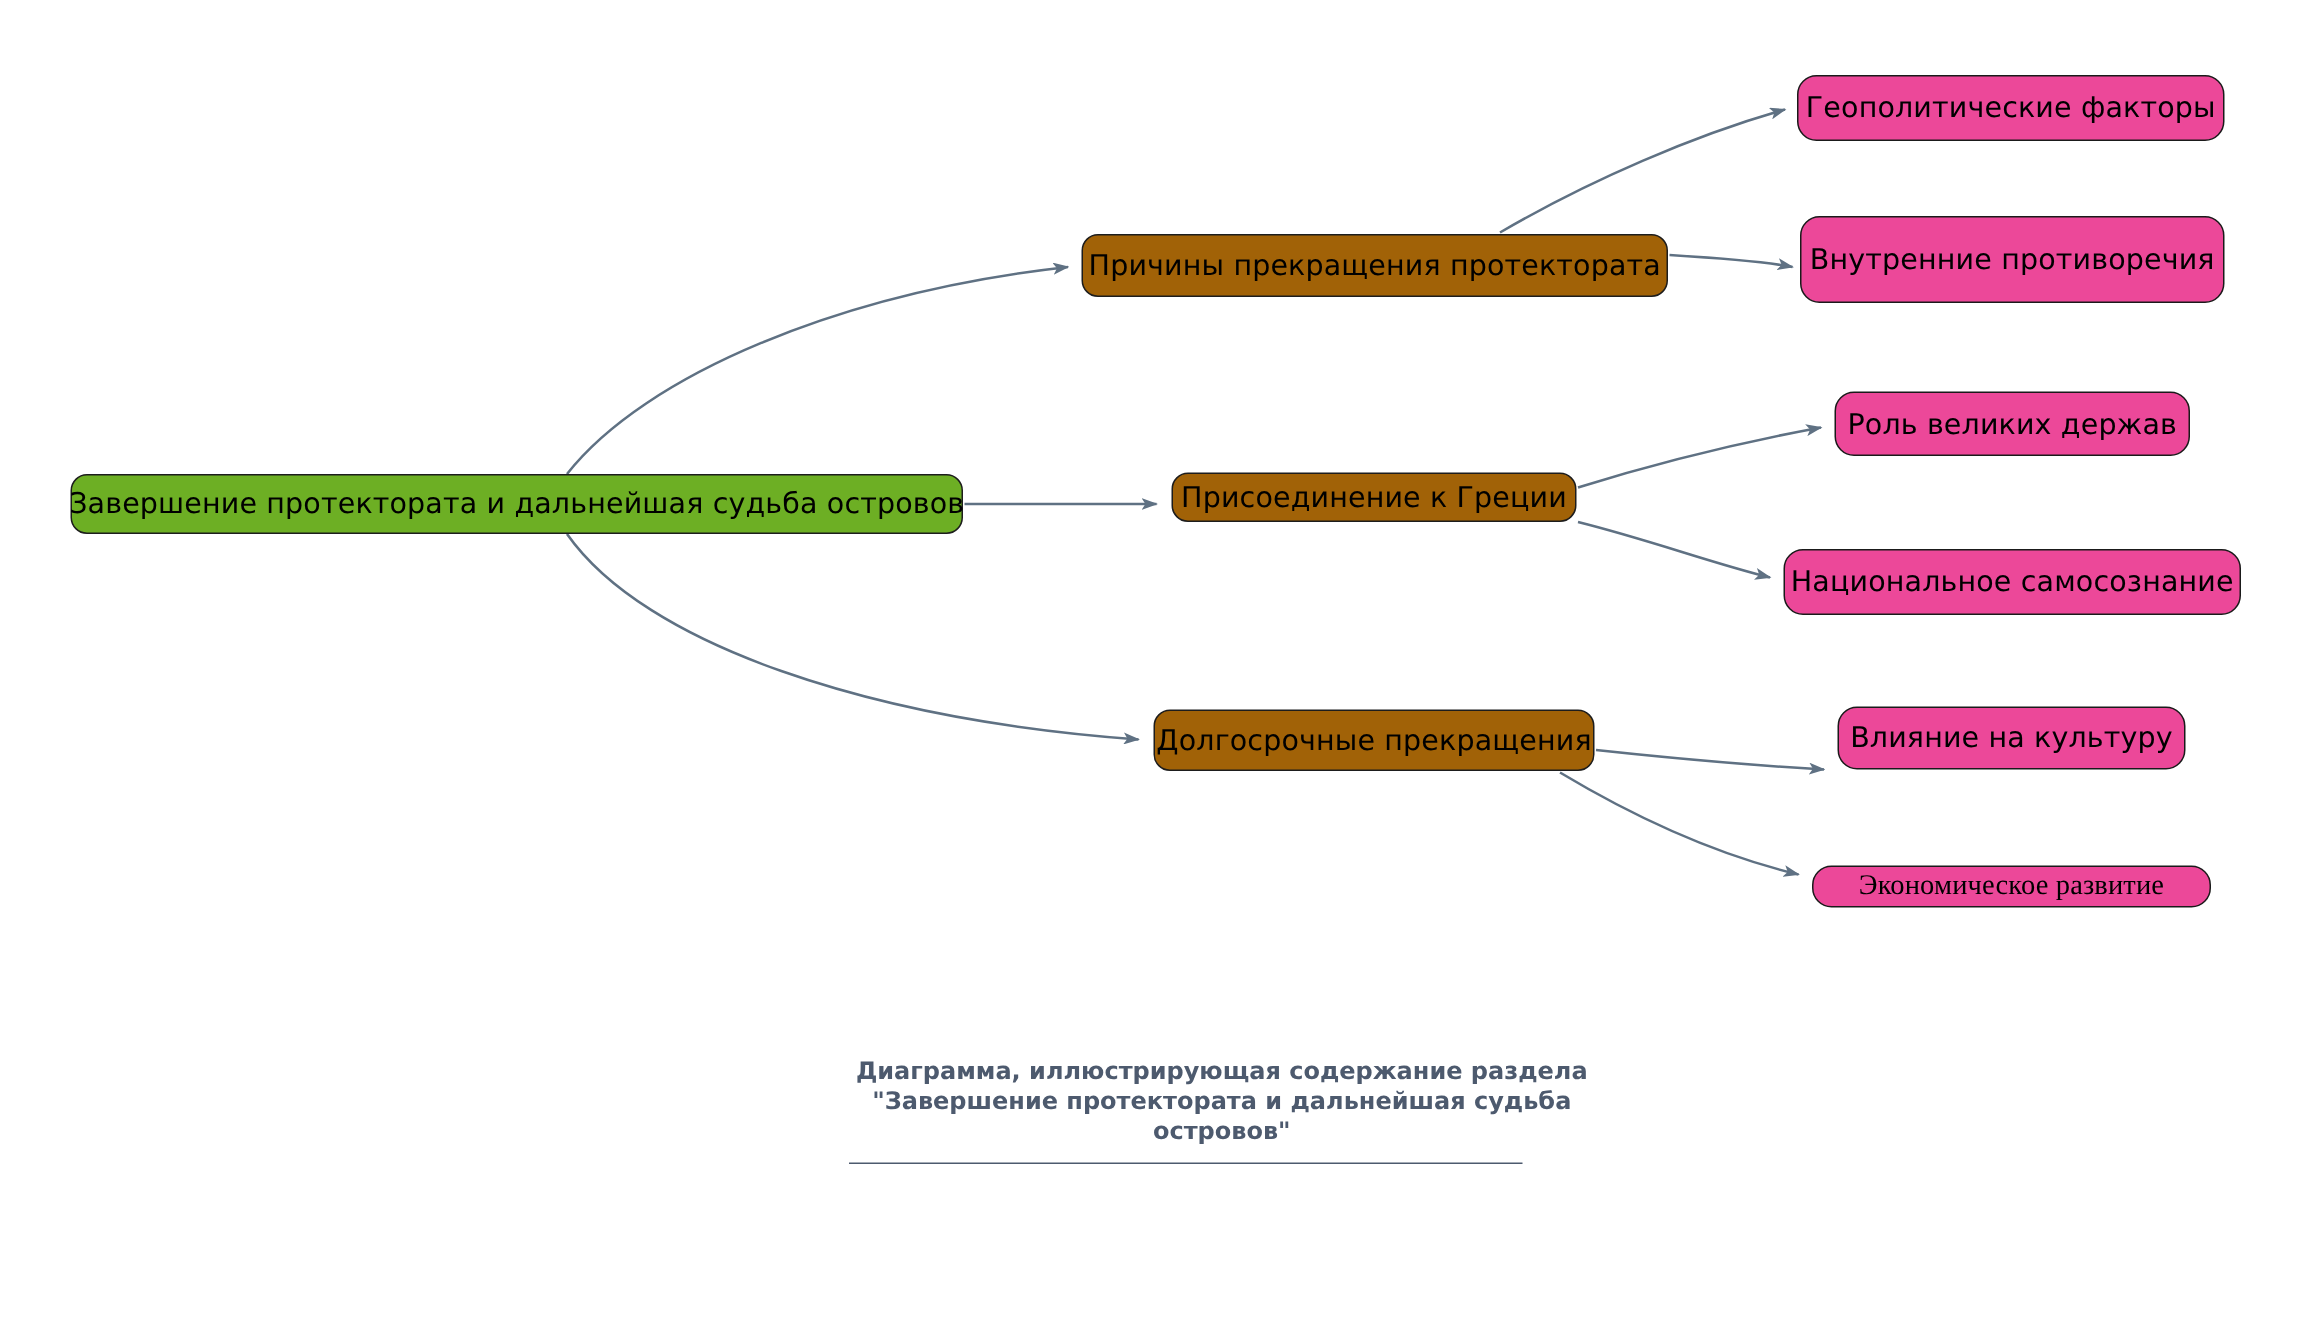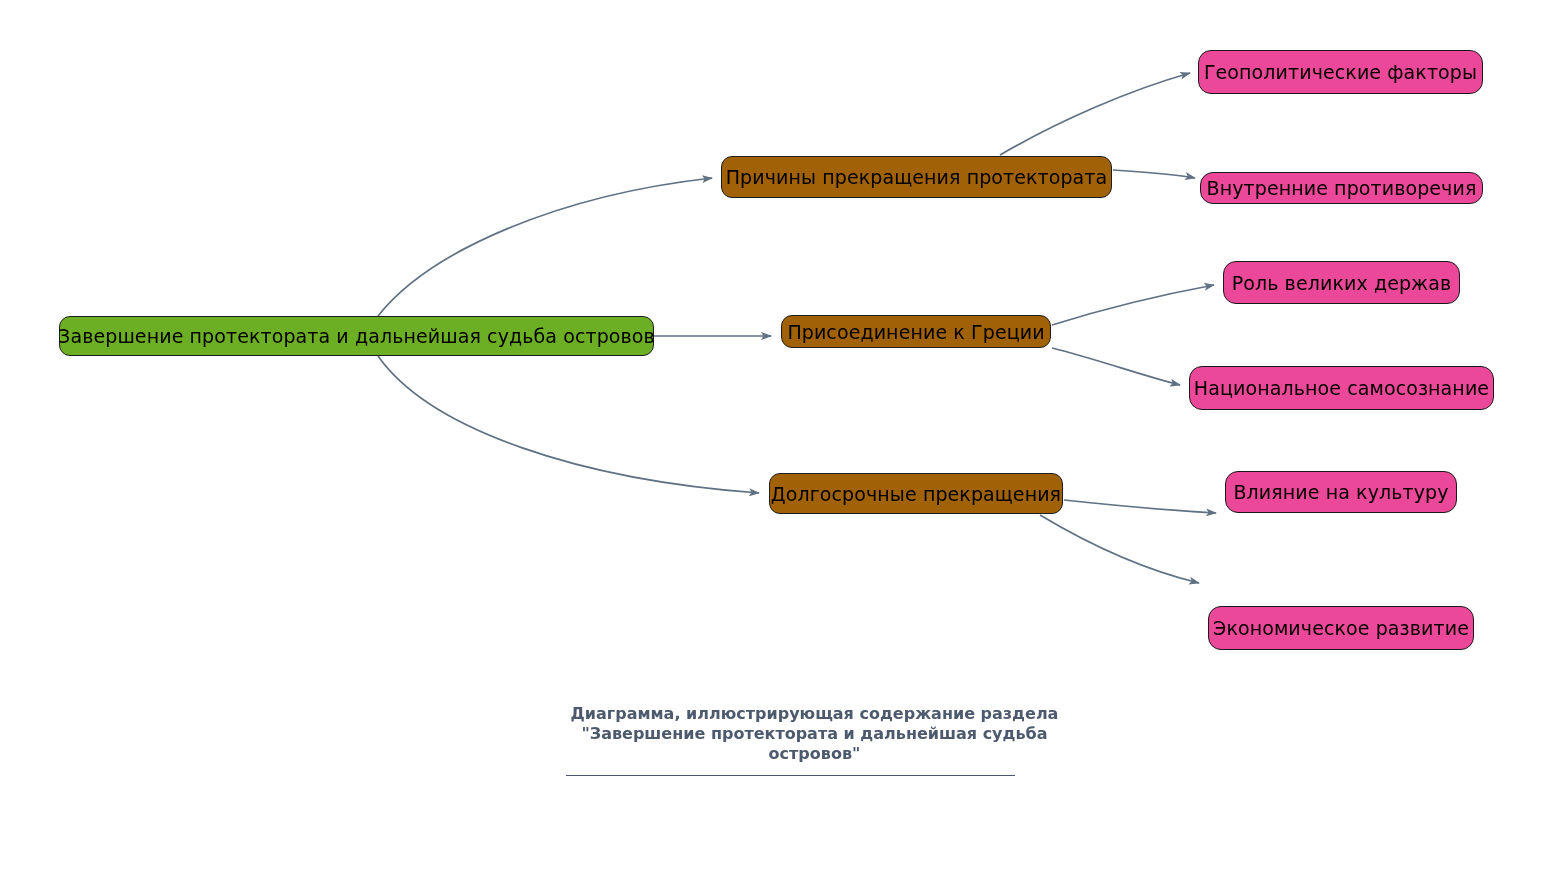--- a/index.html
+++ b/index.html
@@ -104,48 +104,48 @@
         <path d="M 1000,155 C 1060,120 1130,90 1190,73" marker-end="url(#arrowhead)"></path>
         <path d="M 1113,170 C 1145,172 1175,174 1195,178" marker-end="url(#arrowhead)"></path>
         <path d="M 1052,325 C 1100,310 1160,295 1214,285" marker-end="url(#arrowhead)"></path>
         <path d="M 1052,348 C 1100,360 1140,375 1180,385" marker-end="url(#arrowhead)"></path>
         <path d="M 1064,500 C 1110,505 1165,510 1216,513" marker-end="url(#arrowhead)"></path>
         <path d="M 1040,515 C 1090,545 1145,570 1199,583" marker-end="url(#arrowhead)"></path>
       </g>
   </svg>
 
   <div id="nodes">
-      <div class="node node-root" style="left: 47px; top: 316px; width: 595px; height: 40px; margin-left: 12px;">
+      <div class="node node-root" style="left: 47px; top: 316px; width: 595px; height: 40px;">
         <span>Завершение протектората и дальнейшая судьба островов</span>
       </div>
       <div class="node node-branch" style="left: 721px; top: 156px; width: 391px; height: 42px;">
         <span>Причины прекращения протектората</span>
       </div>
       <div class="node node-leaf" style="left: 1198px; top: 50px; width: 285px; height: 44px;">
         <span>Геополитические факторы</span>
       </div>
-      <div class="node node-leaf" style="left: 1200px; top: 172px; width: 283px; height: 32px;">
+      <div class="node node-leaf" style="left: 1200px; top: 144px; width: 283px; height: 58px;">
         <span>Внутренние противоречия</span>
       </div>
       <div class="node node-branch" style="left: 781px; top: 315px; width: 270px; height: 33px;">
         <span>Присоединение к Греции</span>
       </div>
       <div class="node node-leaf" style="left: 1223px; top: 261px; width: 237px; height: 43px; text-align: right;">
         <span>Роль великих держав</span>
       </div>
       <div class="node node-leaf" style="left: 1189px; top: 366px; width: 305px; height: 44px; align-items: center;">
         <span>Национальное самосознание</span>
       </div>
       <div class="node node-branch" style="left: 769px; top: 473px; width: 294px; height: 41px;">
         <span>Долгосрочные прекращения</span>
       </div>
       <div class="node node-leaf" style="left: 1225px; top: 471px; width: 232px; height: 42px;">
         <span>Влияние на культуру</span>
       </div>
-      <div class="node node-leaf" style="left: 1208px; top: 606px; width: 266px; height: 44px;">
+      <div class="node node-leaf" style="left: 1208px; top: 577px; width: 266px; height: 28px; font-family: Liberation Serif, serif;">
         <span>Экономическое развитие</span>
       </div>
     </div>
 
   <div class="caption-block" id="caption-title">
       <div>Диаграмма, иллюстрирующая содержание раздела</div>
       <div>"Завершение протектората и дальнейшая судьба</div>
       <div>островов"</div>
     </div>
 

